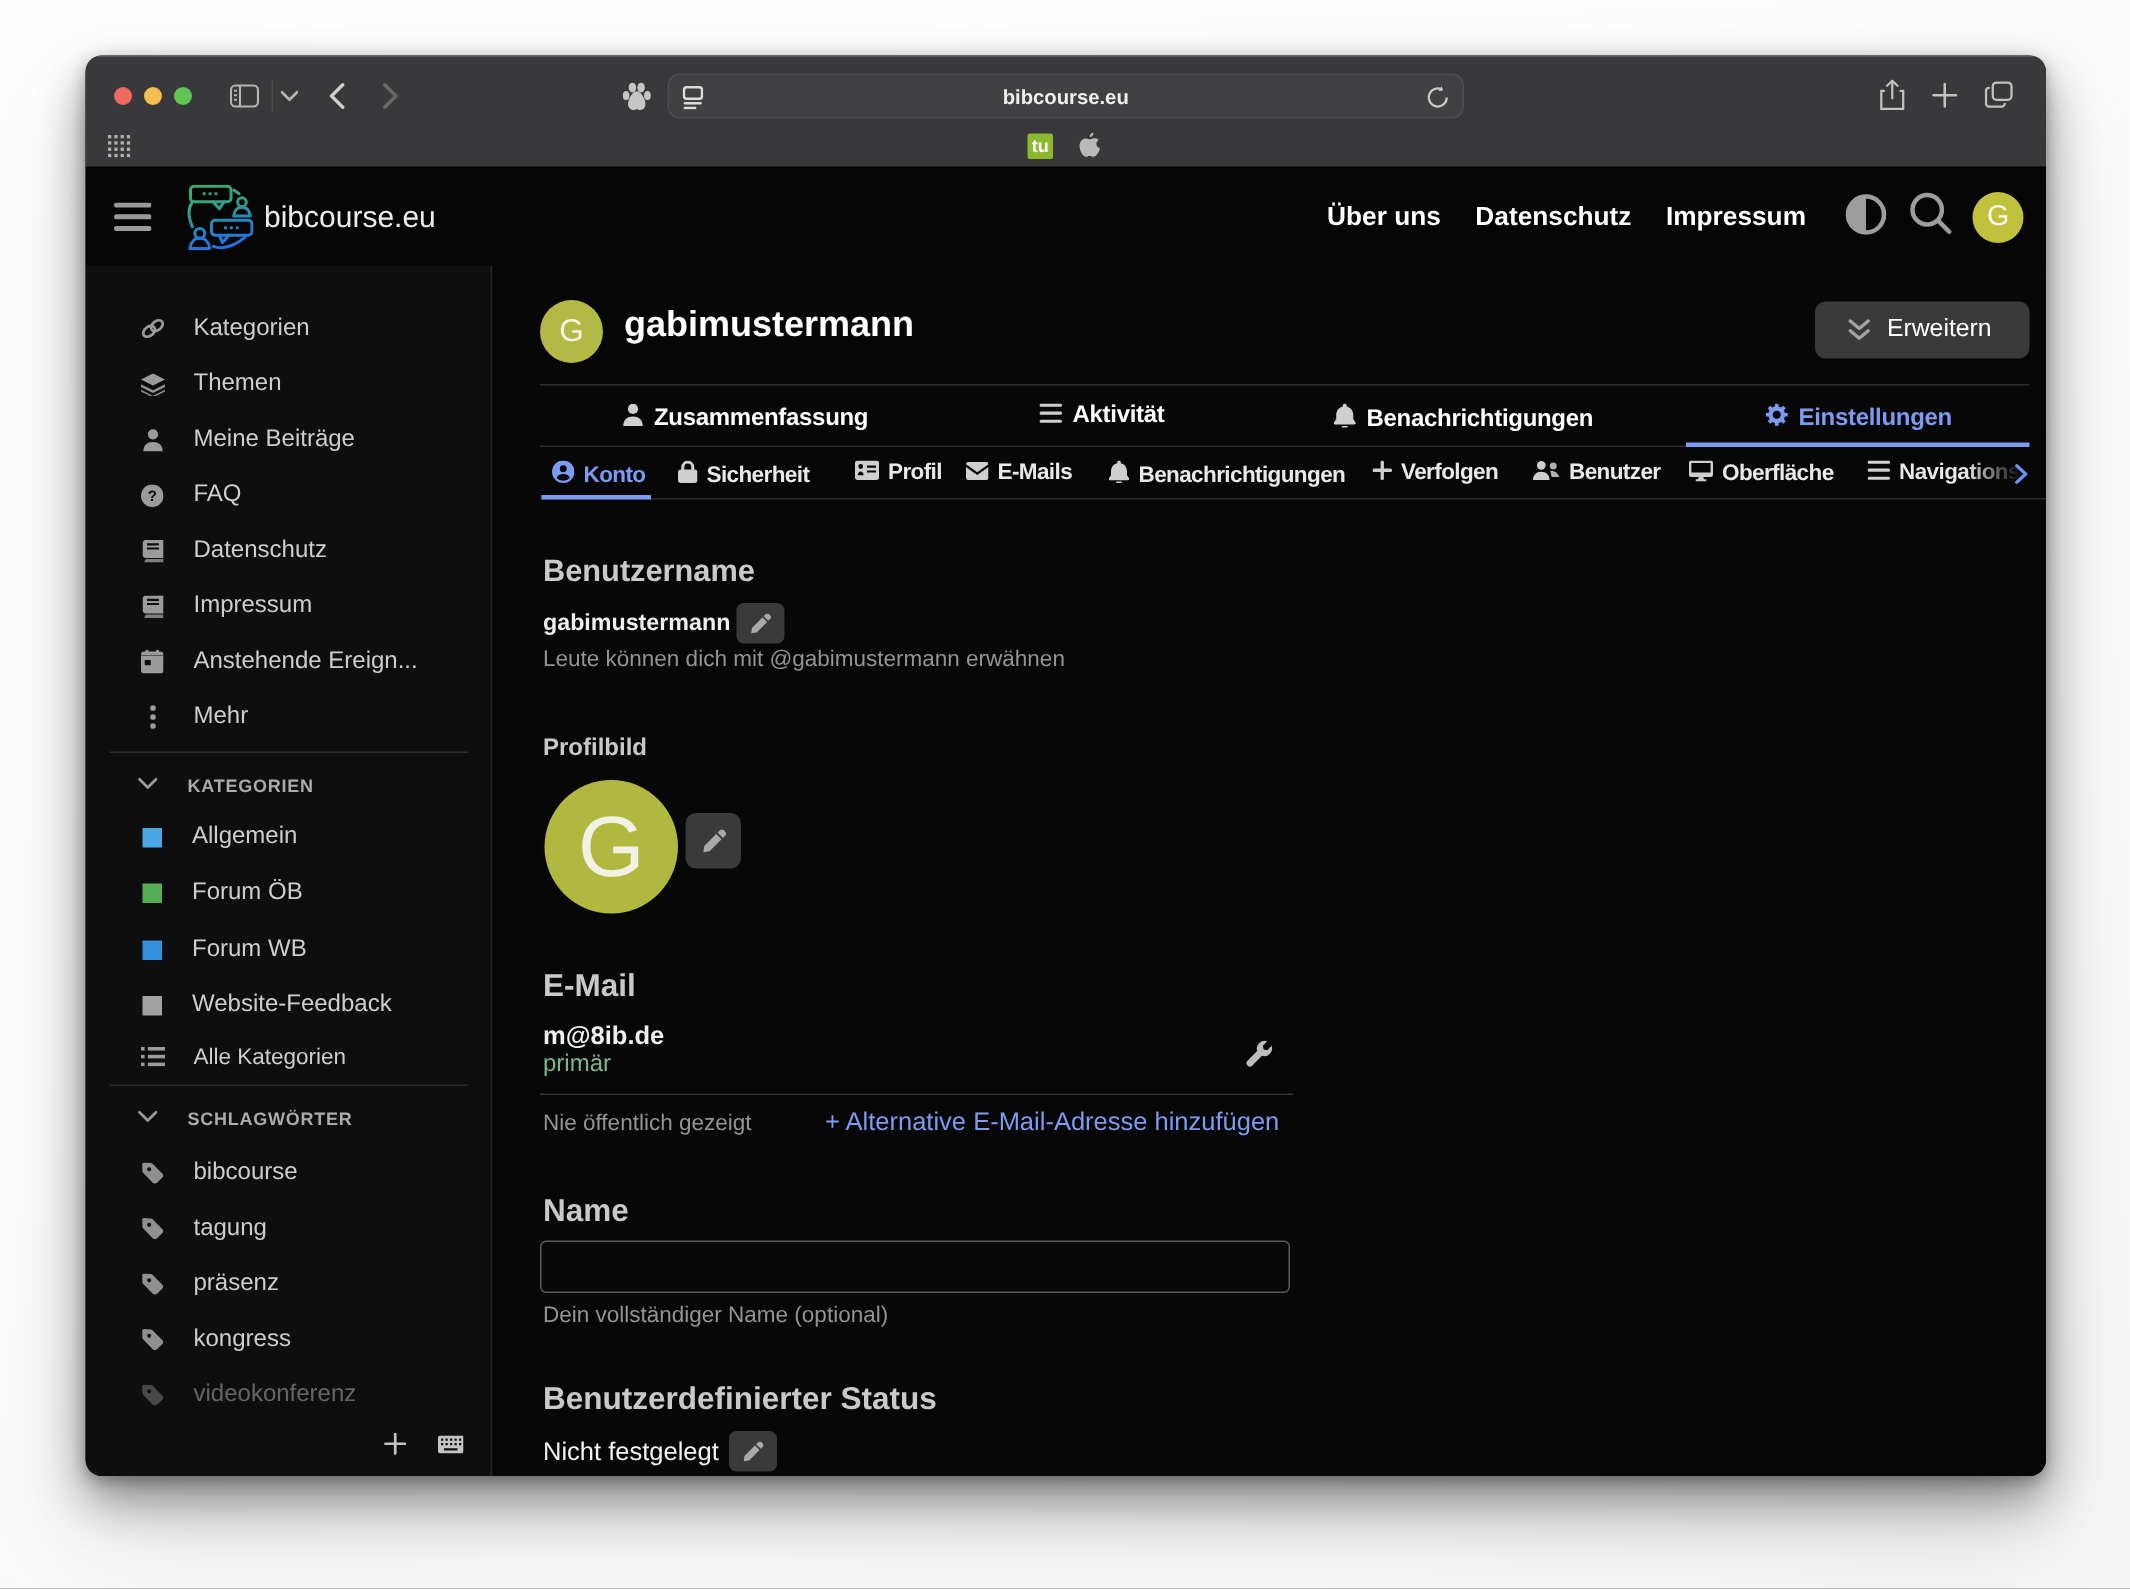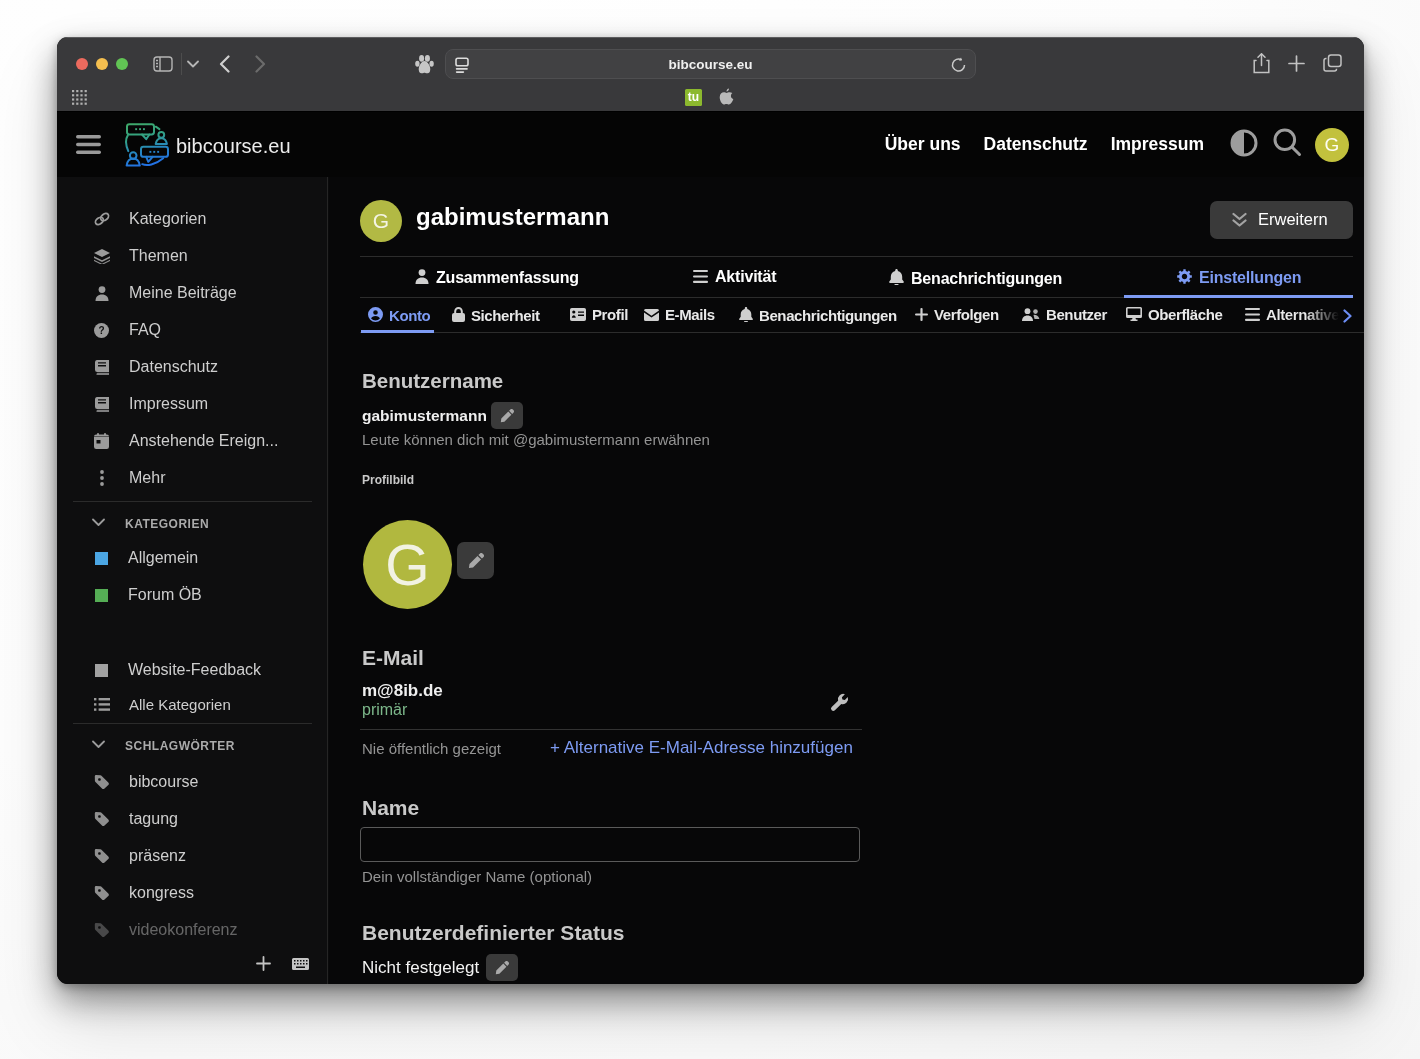--- a/index.html
+++ b/index.html
@@ -329,20 +329,24 @@
       <span class="htx">KATEGORIEN</span>
     </div>
     <div class="srow" style="top:366px;">
       <span class="sq" style="background:#4ba6e4;"></span>
       <span class="stx" style="left:71px;">Allgemein</span>
     </div>
     <div class="srow" style="top:403px;">
       <span class="sq" style="background:#55ad55;"></span>
       <span class="stx" style="left:71px;">Forum ÖB</span>
     </div>
+    <div class="srow" style="top:441px;">
+      <span class="sq" style="background:#3390dc;"></span>
+      <span class="stx" style="left:71px;">Forum WB</span>
+    </div>
     <div class="srow" style="top:512px;">
       <span class="sic">
           <svg width="16" height="13" viewBox="0 0 16 13" fill="#9b9b9b">
             <rect x="0" y="0" width="2.4" height="2.4"></rect>
             <rect x="4.6" y="0" width="11.4" height="2.4"></rect>
             <rect x="0" y="5.2" width="2.4" height="2.4"></rect>
             <rect x="4.6" y="5.2" width="11.4" height="2.4"></rect>
             <rect x="0" y="10.4" width="2.4" height="2.4"></rect>
             <rect x="4.6" y="10.4" width="11.4" height="2.4"></rect>
           </svg>
@@ -498,38 +502,38 @@
     <div class="snav" style="left:797px;">
       <span class="ic"><svg style="display:inline" width="16" height="14" viewBox="0 0 16 14" fill="#cfcfcf">
             <path d="M1.5 0 L14.5 0 A1.5 1.5 0 0 1 16 1.5 L16 9.5 A1.5 1.5 0 0 1 14.5 11 L9.5 11 L10 12.5 L11.5 12.5 L11.5 14 L4.5 14 L4.5 12.5 L6 12.5 L6.5 11 L1.5 11 A1.5 1.5 0 0 1 0 9.5 L0 1.5 A1.5 1.5 0 0 1 1.5 0 Z M1.6 1.6 L1.6 8 L14.4 8 L14.4 1.6 Z" fill-rule="evenodd"></path>
           </svg></span>Oberfläche
     </div>
     <div class="snav" style="left:916px;">
       <span class="ic"><svg style="display:inline" width="15" height="13" viewBox="0 0 15 13" fill="#cfcfcf">
             <rect x="0" y="0" width="15" height="2.1" rx="1"></rect>
             <rect x="0" y="5.4" width="15" height="2.1" rx="1"></rect>
             <rect x="0" y="10.8" width="15" height="2.1" rx="1"></rect>
-          </svg></span><span style="background:linear-gradient(90deg,#e9e9e9 55%, rgba(233,233,233,0) 100%); -webkit-background-clip:text; background-clip:text; color:transparent;">Alternative</span>
+          </svg></span><span style="background:linear-gradient(90deg,#e9e9e9 55%, rgba(233,233,233,0) 100%); -webkit-background-clip:text; background-clip:text; color:transparent;">Navigations</span>
     </div>
     <div class="more-chev">
       <svg width="9" height="14" viewBox="0 0 9 14" fill="none" stroke="#6d8ef5" stroke-width="2.2" stroke-linecap="round" stroke-linejoin="round">
           <path d="M1.5 1.5 L7.5 7 L1.5 12.5"></path>
         </svg>
     </div>
 
     <h2 style="position:absolute; left:33px; top:192px; font-size:20.5px;">Benutzername</h2>
     <div class="fieldrow" style="left:33px; top:230px; font-size:15.5px;">gabimustermann</div>
     <div class="editbtn" style="position:absolute; left:162px; top:225px; width:32px; height:27px;">
       <svg width="14" height="14" viewBox="0 0 14 14" fill="#a9a9a9">
           <path d="M10.3 0.6 A1.8 1.8 0 0 1 12.9 0.6 L13.4 1.1 A1.8 1.8 0 0 1 13.4 3.7 L12.2 4.9 L9.1 1.8 Z M8.3 2.6 L11.4 5.7 L4.4 12.7 L0.8 13.2 L1.3 9.6 Z"></path>
         </svg>
     </div>
     <div class="muted" style="left:33px; top:254px;">Leute können dich mit @gabimustermann erwähnen</div>
 
-    <h2 style="position:absolute; left:33px; top:296px; font-size:12px;">Profilbild</h2>
+    <h2 style="position:absolute; left:33px; top:313px; font-size:16px;">Profilbild</h2>
     <div class="bigavatar">G</div>
     <div class="editbtn" style="position:absolute; left:128px; top:365px; width:37px; height:37px; border-radius:7px;">
       <svg width="16" height="16" viewBox="0 0 14 14" fill="#a9a9a9">
           <path d="M10.3 0.6 A1.8 1.8 0 0 1 12.9 0.6 L13.4 1.1 A1.8 1.8 0 0 1 13.4 3.7 L12.2 4.9 L9.1 1.8 Z M8.3 2.6 L11.4 5.7 L4.4 12.7 L0.8 13.2 L1.3 9.6 Z"></path>
         </svg>
     </div>
 
     <h2 style="position:absolute; left:33px; top:469px; font-size:21px;">E-Mail</h2>
     <div class="fieldrow" style="left:33px; top:504px;">m@8ib.de</div>
     <div style="position:absolute; left:33px; top:524px; color:#7cb78a; font-size:16px;">primär</div>

